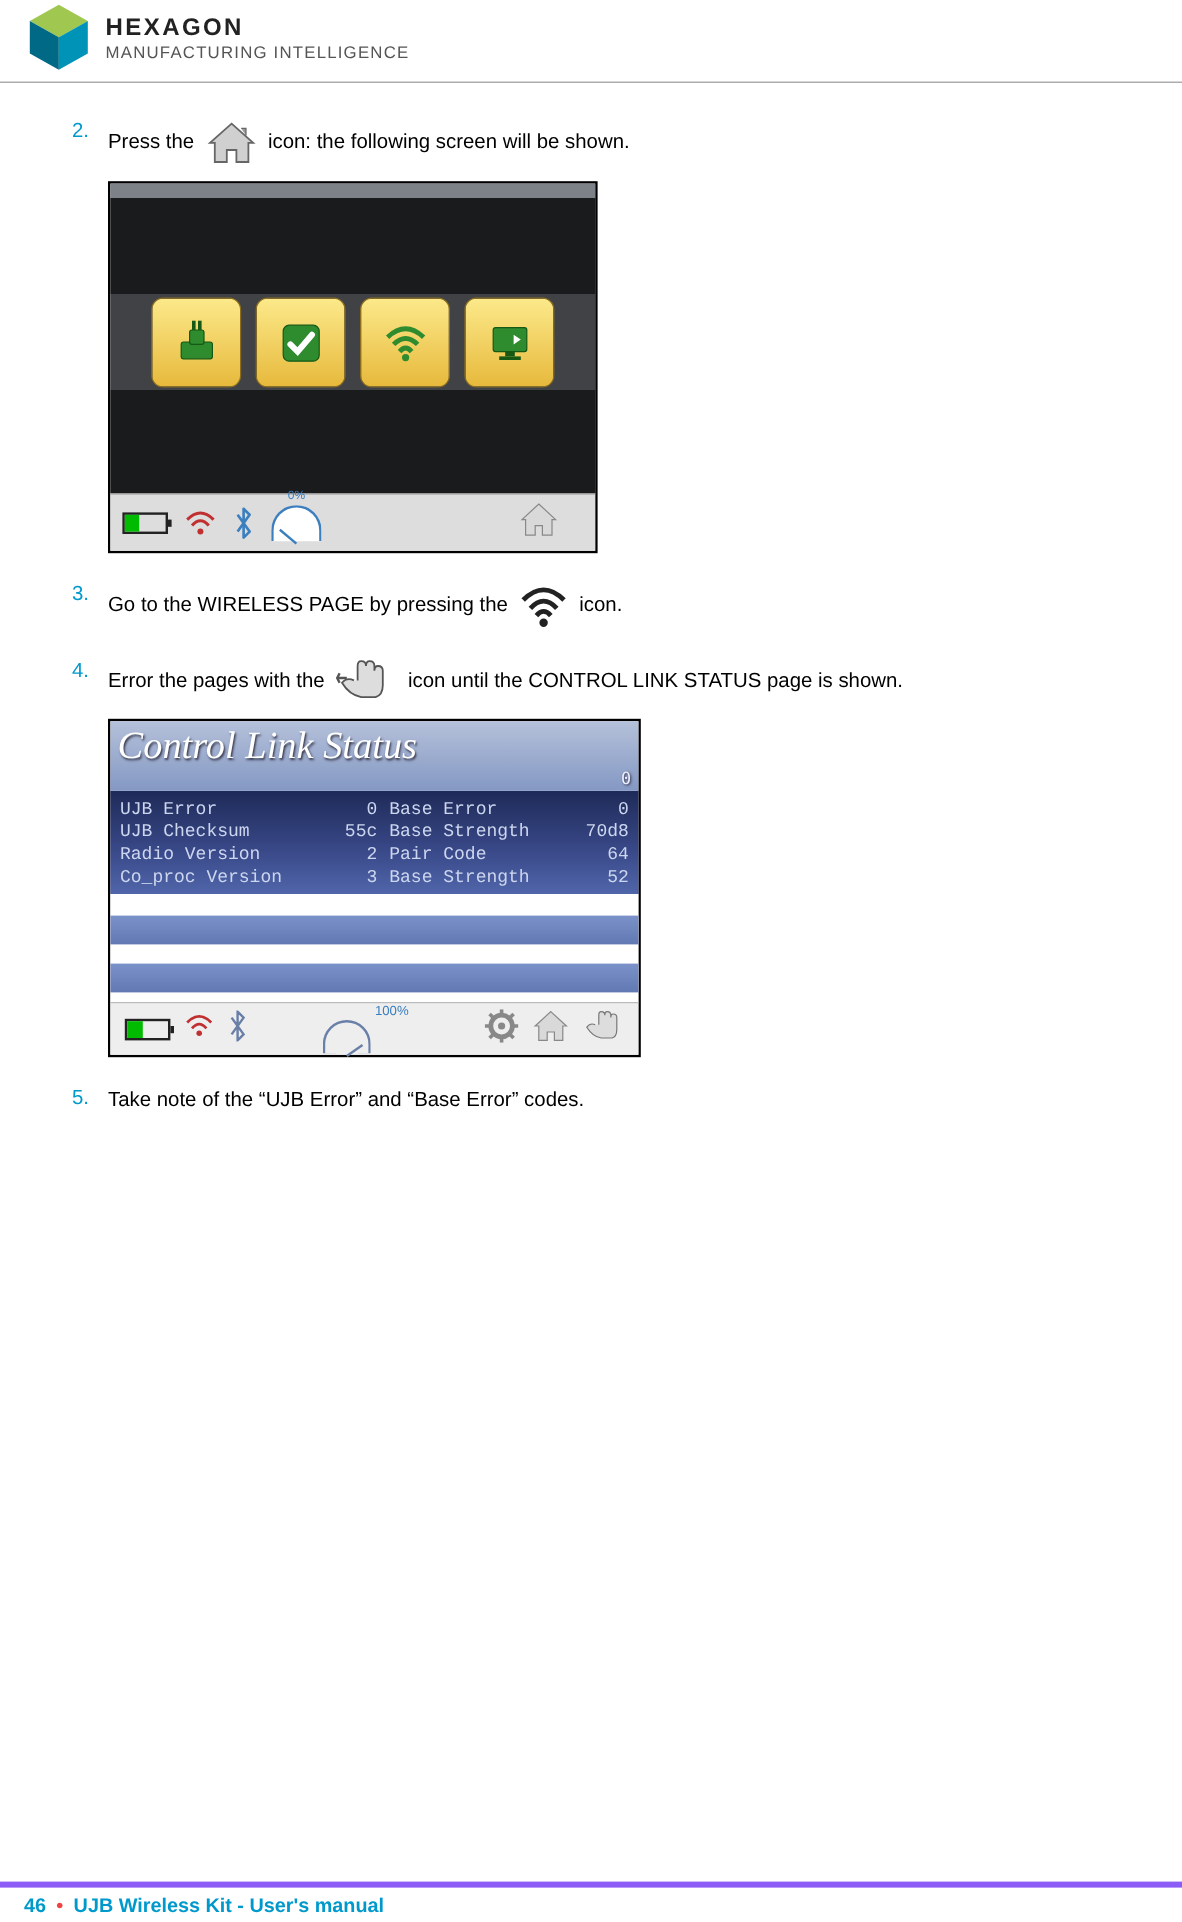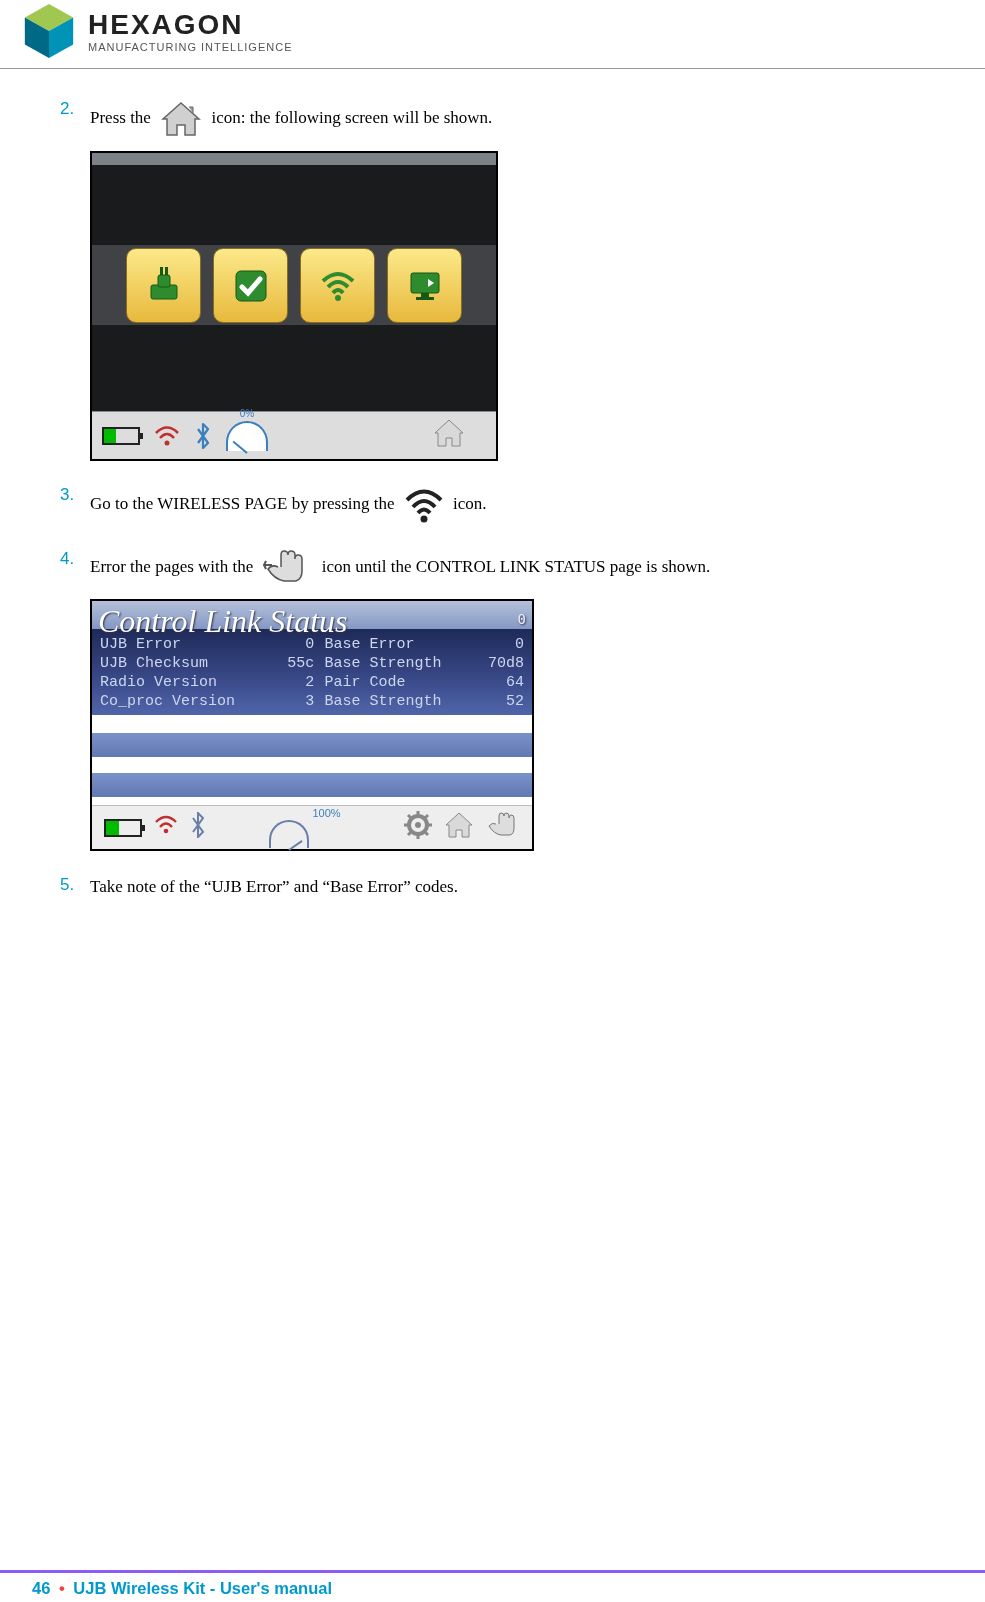--- a/index.html
+++ b/index.html
@@ -12,37 +12,37 @@
     position: relative;
   }
   .header {
     display: flex;
     align-items: center;
     padding: 2px 20px 8px;
     border-bottom: 1px solid #999;
   }
   .logo-mark { width: 58px; height: 58px; position: relative; flex-shrink: 0; }
   .logo-text { margin-left: 10px; display: flex; flex-direction: column; }
-  .logo-main { font-size: 28px; font-weight: 700; letter-spacing: 2px; color: #222; }
-  .logo-sub { font-size: 11px; letter-spacing: 1px; color: #555; }
+  .logo-main { font-size: 20px; font-weight: 700; letter-spacing: 2px; color: #222; }
+  .logo-sub { font-size: 14px; letter-spacing: 1px; color: #555; }
   .content { padding: 30px 20px 20px 60px; }
   ol.steps { list-style: none; }
   ol.steps > li {
     position: relative;
     padding-left: 30px;
     margin-bottom: 24px;
   }
   ol.steps > li .num {
     position: absolute;
     left: 0;
     top: 0;
     color: #0099cc;
     font-size: 17px;
   }
-  .step-text { line-height: 1.4; font-family: Liberation Serif, serif; }
+  .step-text { line-height: 1.4; }
   .inline-icon {
     display: inline-block;
     vertical-align: middle;
     margin: 0 4px;
   }
   .home-ico svg, .wifi-ico svg, .scroll-ico svg {
     display: block;
   }
   
   .shot {
@@ -97,21 +97,21 @@
     border-bottom: none;
     background: #fff;
   }
   .gauge-mini::after { content:""; position:absolute; left:50%; bottom:-2px; width:2px; height:18px; background:#3b7fbf; transform-origin: bottom center; transform: translateX(-50%) rotate(-50deg); }
   .gauge-label { position:absolute; top:-13px; left:50%; transform:translateX(-50%); font-size:10px; color:#3b7fbf; }
   .shot1-home { margin-left:auto; margin-right:20px; }
 
   
   .shot2 { width: 444px; }
   .shot2-title {
-    height: 28px;
+    height: 58px;
     background: linear-gradient(#b5c1da,#8498c4);
     color:#fff;
     font-family: 'Times New Roman', serif;
     font-style: italic;
     font-size: 32px;
     padding: 2px 6px;
     position: relative;
     text-shadow: 1px 1px 2px #334;
   }
   .shot2-title .zero { position:absolute; right:6px; bottom:2px; font-size:14px; font-style:normal; font-family: monospace; color:#eef; }
@@ -145,22 +145,22 @@
   }
   .shot2-bar .left-icons, .shot2-bar .right-icons { display:flex; align-items:center; gap:12px; }
   .pct { font-size:11px; color:#3b7fbf; text-align:center; position: relative; top:-1px;margin-left:43px;}
   .gauge2 { position:relative; width:40px; height:28px; border-radius: 20px 20px 0 0; border:2px solid #6a7fa8; border-bottom:none; }
   .gauge2::after { content:""; position:absolute; left:50%; bottom:-2px; width:2px; height:16px; background:#6a7fa8; transform-origin:bottom center; transform:translateX(-50%) rotate(55deg); }
 
   .footer {
     position: absolute;
     left: 0; right:0;
     bottom: 0;
-    border-top: 3px solid #8b5cf6;
-    padding: 6px 32px 4px;
+    border-top: 5px solid #8b5cf6;
+    padding: 6px 20px 4px;
     font-size: 16.5px;
     font-weight: 700;
     color: #0099cc;
   }
   .footer .sep { color:#e44; margin: 0 4px; }
   .page-pad { height: 1602px; position: relative; }
 </style>
 </head>
 <body>
 

